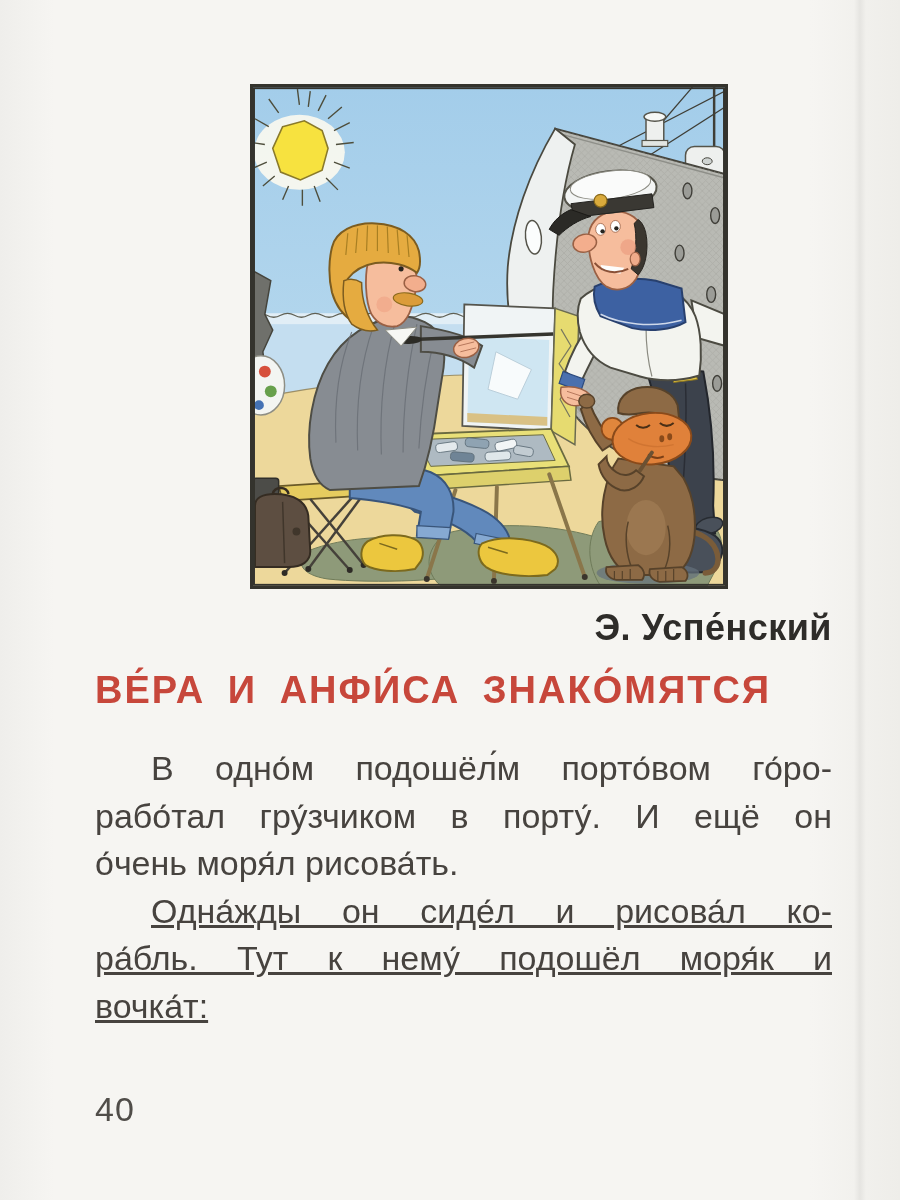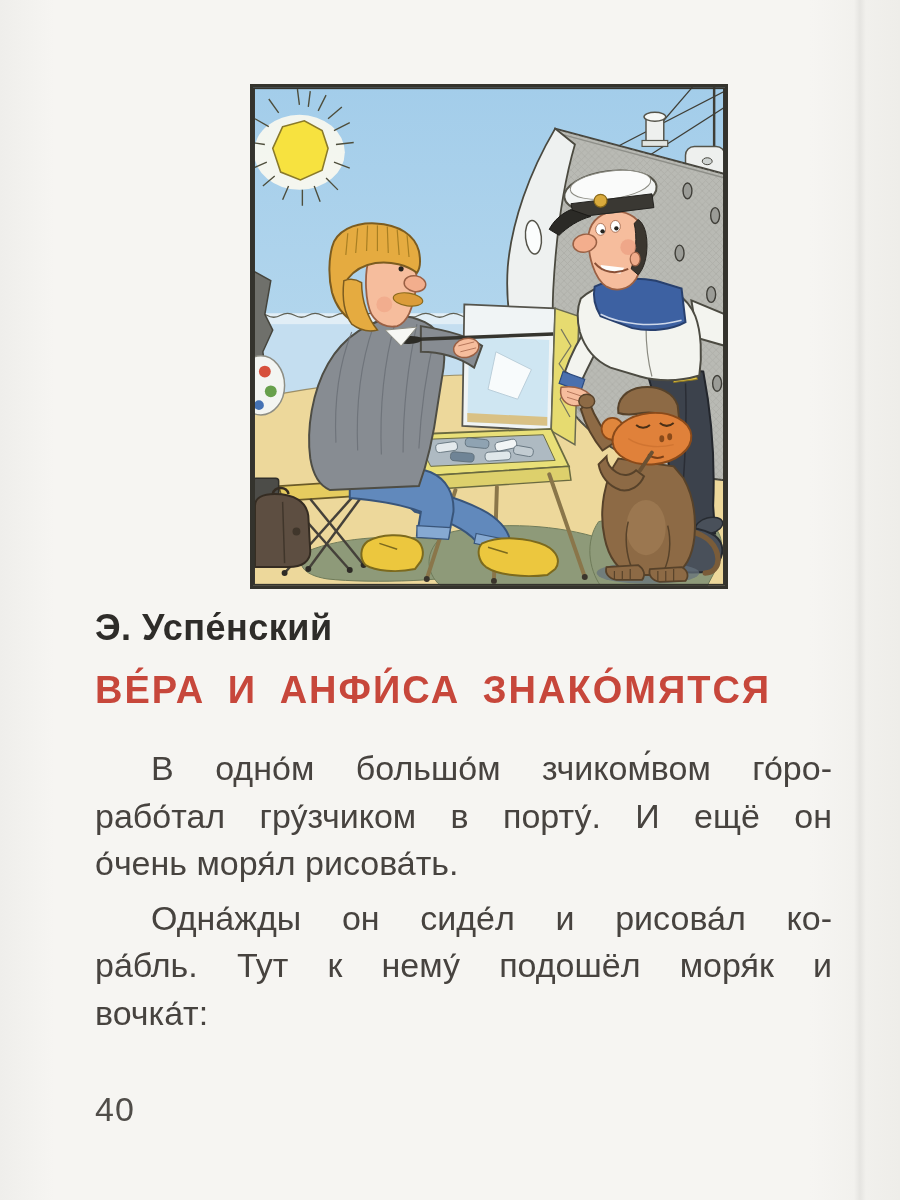--- a/index.html
+++ b/index.html
@@ -10,36 +10,36 @@
   }
   .crease{position:absolute;top:0;bottom:0;right:34px;width:12px;
     background:linear-gradient(90deg,rgba(0,0,0,0) 0%,rgba(0,0,0,0.05) 50%,rgba(0,0,0,0) 100%);}
   .frame{
     position:absolute;left:250px;top:84px;width:478px;height:505px;
     border:3px solid #34332d;box-sizing:border-box;background:#a9d2ec;
   }
   .frame svg{display:block;width:100%;height:100%;}
   .text-col{position:absolute;left:95px;top:0;width:737px;height:1200px;}
   .author{
-    position:absolute;top:606px;left:0;width:100%;text-align:left;
+    position:absolute;top:606px;left:0;width:100%;text-align:right;
     font-size:36px;line-height:44px;font-weight:700;color:#2e2c29;letter-spacing:0.5px;
   }
   .story-title{
     position:absolute;top:666px;left:0;width:100%;text-align:left;
     font-size:38px;line-height:48px;font-weight:700;color:#c7473b;
     letter-spacing:2px;word-spacing:10px;white-space:nowrap;
   }
   .bodytext{position:absolute;top:745px;left:0;width:100%;color:#47433f;}
   .line{
     width:100%;height:47.5px;line-height:47.5px;font-size:34px;
     box-sizing:border-box;overflow:hidden;
   }
   .line.j{text-align:justify;text-align-last:justify;}
   .line.indent{padding-left:56px;}
-  .p2{margin-top:7px;}
+  .p2{text-decoration:underline;}
   .pagenum{
     position:absolute;top:1090px;left:0;width:100%;text-align:left;
     font-size:34px;color:#504d49;letter-spacing:1px;
   }
 </style>
 </head>
 <body>
 
 <div class="crease"></div>
 
@@ -284,21 +284,21 @@
   <rect x="1" y="1" width="476" height="503" fill="none" stroke="#34332d" stroke-width="2"></rect>
 </svg>
 </div>
 
 <div class="text-col">
   <div class="author">Э. Успе́нский</div>
   <div class="story-title">ВЕ́РА И АНФИ́СА ЗНАКО́МЯТСЯ</div>
 
   <div class="bodytext">
     <div>
-      <div class="line j indent">В одно́м большо́м зчиком́вом го́ро-</div>
+      <div class="line j indent">В одно́м подошёл́м порто́вом го́ро-</div>
       <div class="line j">рабо́тал гру́зчиком в порту́. И ещё он</div>
       <div class="line">о́чень моря́л рисова́ть.</div>
     </div>
     <div class="p2">
       <div class="line j indent">Одна́жды он сиде́л и рисова́л ко-</div>
       <div class="line j">ра́бль. Тут к нему́ подошёл моря́к и</div>
       <div class="line">вочка́т:</div>
     </div>
   </div>
 

